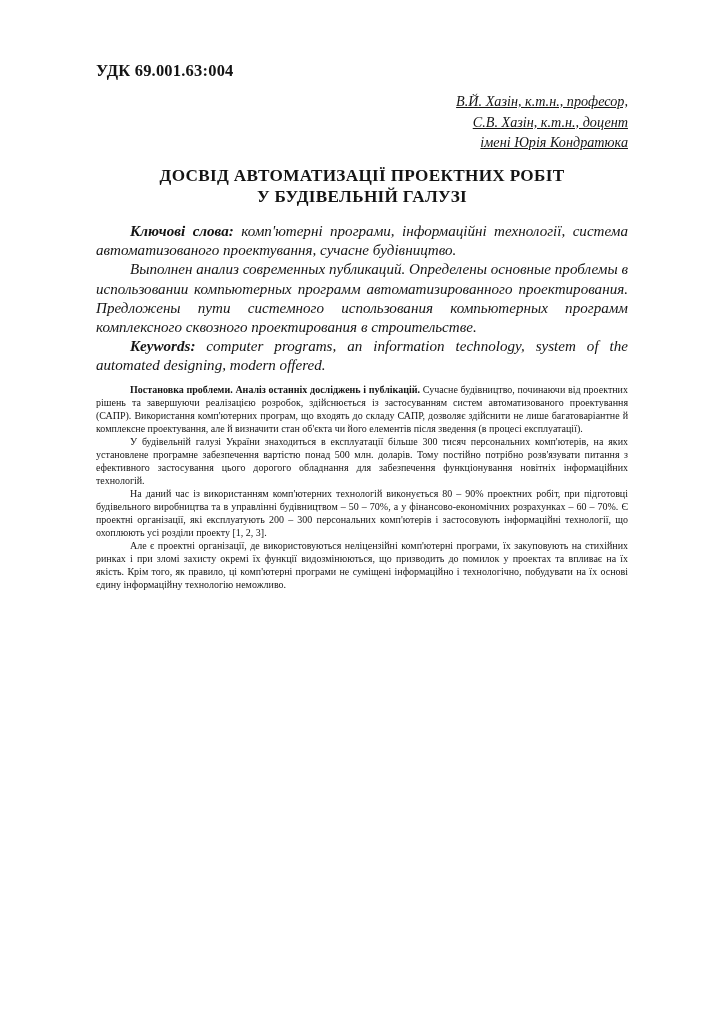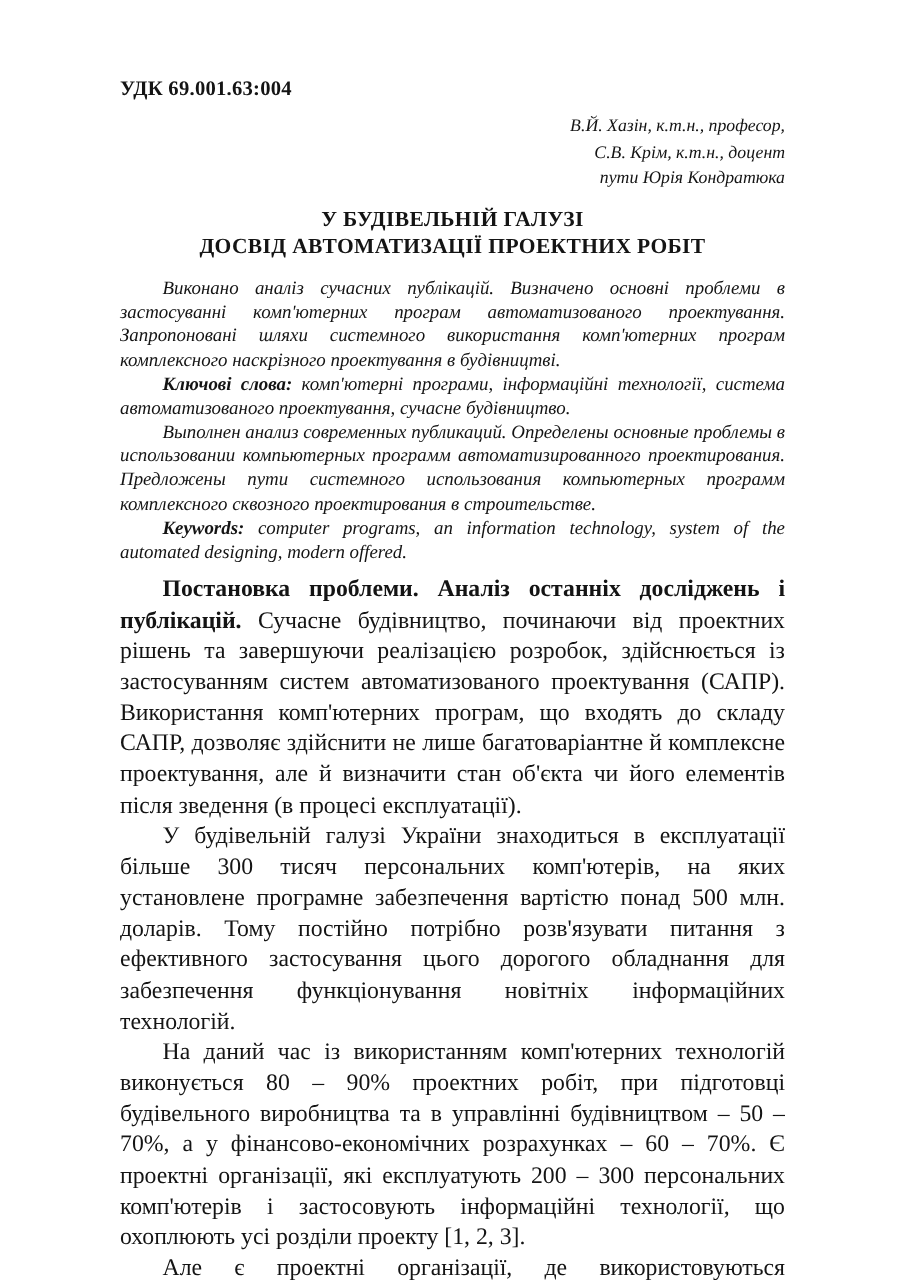--- a/index.html
+++ b/index.html
@@ -37,21 +37,21 @@
   }
 
   
   .authors {
     text-align: right;
     font-style: italic;
     font-size: 14.2px;
     line-height: 1.45;
     margin: 0 0 12px 0;
   }
-  .authors div { white-space: nowrap; }
+  .authors div { white-space: nowrap; text-decoration: underline; }
 
   
   .title {
     text-align: center;
     font-weight: bold;
     font-size: 17.2px;
     line-height: 1.26;
     letter-spacing: .3px;
     margin: 12px 0 14px 0;
   }
@@ -70,51 +70,50 @@
   }
   .abstract + .abstract { margin-top: 0; }
 
   .kw-label {
     font-weight: bold;
   }
 
   
   .body-para {
     font-style: normal;
-    font-size: 19px;
+    font-size: 10px;
     line-height: 1.30;
     text-align: justify;
     text-justify: inter-word;
     margin: 0;
     text-indent: 34px;
   }
   .lead-in {
     font-weight: bold;
   }
   .section-block { margin-top: 8px; }
 </style>
 </head>
 <body>
 
 <div class="page">
 
   <p class="udc">УДК 69.001.63:004</p>
 
   <div class="authors">
     <div>В.Й. Хазін, к.т.н., професор,</div>
-    <div>С.В. Крім, к.т.н., доцент</div>
-    <div>пути Юрія Кондратюка</div>
+    <div>С.В. Хазін, к.т.н., доцент</div>
+    <div>імені Юрія Кондратюка</div>
   </div>
 
   <h1 class="title">
+    <div>ДОСВІД АВТОМАТИЗАЦІЇ ПРОЕКТНИХ РОБІТ</div>
     <div>У БУДІВЕЛЬНІЙ ГАЛУЗІ</div>
-    <div>ДОСВІД АВТОМАТИЗАЦІЇ ПРОЕКТНИХ РОБІТ</div>
   </h1>
 
-  <p class="abstract">Виконано аналіз сучасних публікацій. Визначено основні проблеми в застосуванні комп'ютерних програм автоматизованого проектування. Запропоновані шляхи системного використання комп'ютерних програм комплексного наскрізного проектування в будівництві.</p>
 
   <p class="abstract"><span class="kw-label">Ключові слова:</span><span> комп'ютерні програми, інформаційні технології, система автоматизованого проектування, сучасне будівництво.</span></p>
 
   <p class="abstract">Выполнен анализ современных публикаций. Определены основные проблемы в использовании компьютерных программ автоматизированного проектирования. Предложены пути системного использования компьютерных программ комплексного сквозного проектирования в строительстве.</p>
 
 
 
   <p class="abstract"><span class="kw-label">Keywords:</span><span> computer programs, an information technology, system of the automated designing, modern offered.</span></p>
 
   <p class="body-para section-block"><span class="lead-in">Постановка проблеми. Аналіз останніх досліджень і публікацій.</span><span> Сучасне будівництво, починаючи від проектних рішень та завершуючи реалізацією розробок, здійснюється із застосуванням систем автоматизованого проектування (САПР). Використання комп'ютерних програм, що входять до складу САПР, дозволяє здійснити не лише багатоваріантне й комплексне проектування, але й визначити стан об'єкта чи його елементів після зведення (в процесі експлуатації).</span></p>

